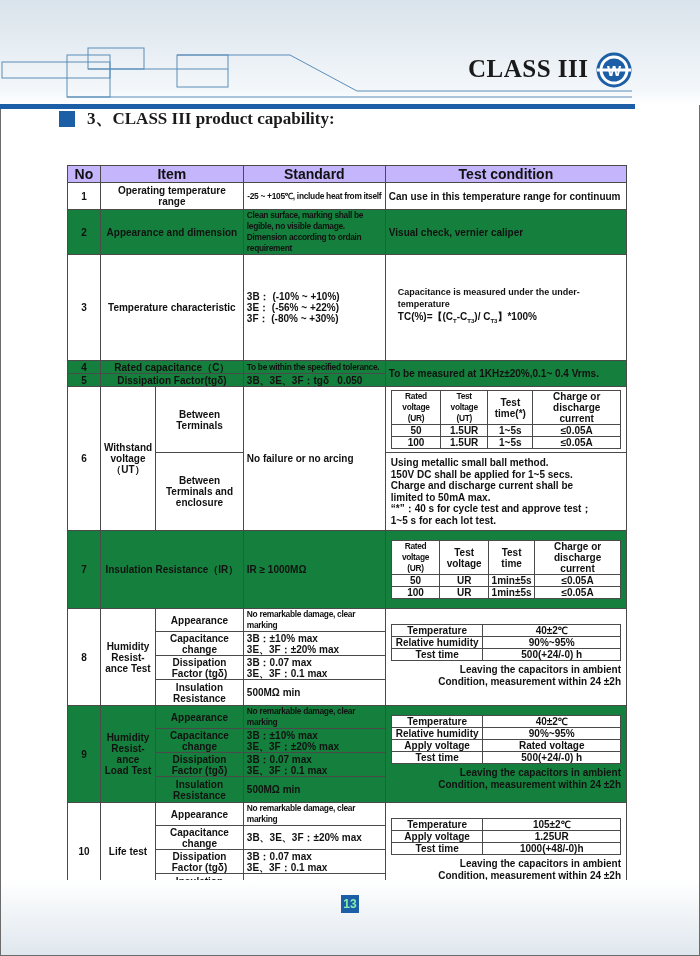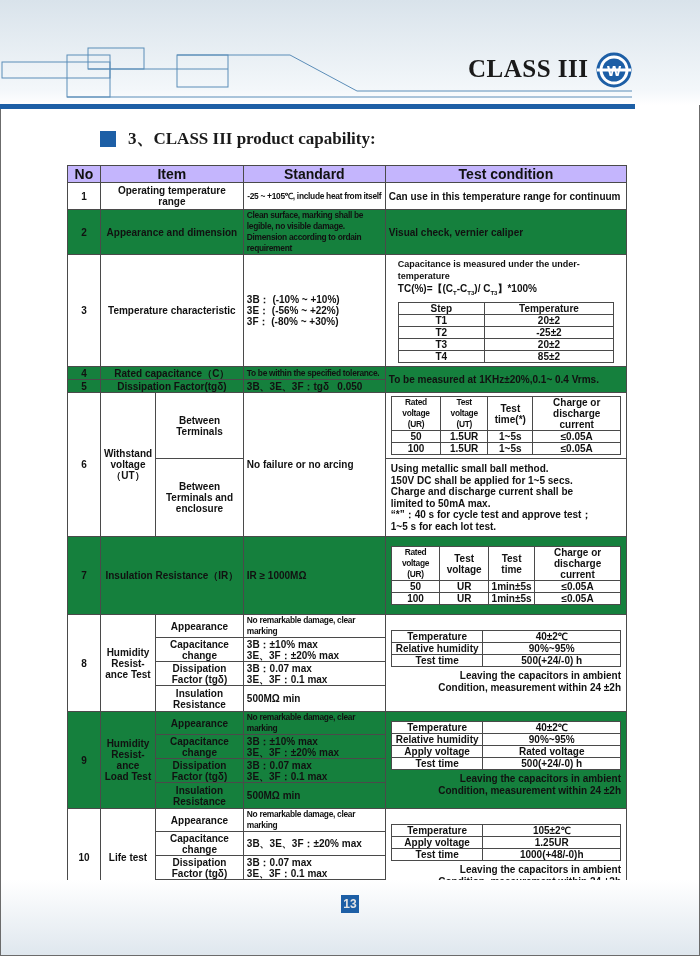--- a/index.html
+++ b/index.html
@@ -3,34 +3,34 @@
 <meta charset="utf-8">
 <style>
   html,body{margin:0;padding:0;}
   body{width:700px;height:956px;position:relative;overflow:hidden;background:#fff;font-family:"Liberation Sans",sans-serif;color:#111;}
   .page-frame{position:absolute;left:0;top:0;width:698px;height:954px;border:1px solid #6b6b6b;background:#fff;}
   .header-bg{position:absolute;left:0;top:0;width:700px;height:105px;background:linear-gradient(#d9e3eb,#f3f7fa 85%,#fff);}
   .header-svg{position:absolute;left:0;top:0;}
   .brand{position:absolute;left:468px;top:55px;font-family:"Liberation Serif",serif;font-weight:bold;font-size:25px;color:#1a1a1a;letter-spacing:0.5px;}
   .logo{position:absolute;left:596px;top:52px;width:36px;height:36px;}
   .blue-rule{position:absolute;left:0;top:104px;width:635px;height:5px;background:#1d5fa6;}
-  .section{position:absolute;left:59px;top:127px;display:flex;align-items:center;margin-left:41px;}
+  .section{position:absolute;left:59px;top:107px;display:flex;align-items:center;}
   .section .sq{width:16px;height:16px;background:#1d5fa6;margin-right:12px;}
   .section .title{font-family:"Liberation Serif",serif;font-weight:bold;font-size:17px;color:#1a1a1a;}
   table.main{position:absolute;left:67px;top:165px;width:560px;border-collapse:collapse;font-size:10px;font-weight:bold;}
   table.main td, table.main th{border:1px solid #4a4a4a;padding:0 3px;text-align:center;vertical-align:middle;line-height:11px;}
   table.main th{background:#c4b5fd;font-size:14px;height:16px;line-height:15px;}
   .blue td{background:#15803d;}
   .left{text-align:left !important;}
   .tiny{font-size:8.4px;font-weight:bold;letter-spacing:-0.3px;line-height:10px;}
   table.inner{border-collapse:collapse;width:100%;font-size:10px;}
   table.inner td{border:1px solid #4a4a4a;padding:0 2px;text-align:center;line-height:11px;background:#fff;}
   .blue table.inner td{background:#fff;}
   .cond-note{text-align:right;margin:3px 0 2px 0;line-height:12px;}
-  .pnum{position:absolute;left:341px;top:895px;width:18px;height:18px;background:#1d5fa6;color:#e5e5e5;font-size:12px;font-weight:bold;text-align:center;line-height:18px;}
+  .pnum{position:absolute;left:341px;top:895px;width:18px;height:18px;background:#1d5fa6;color:#86efac;font-size:12px;font-weight:bold;text-align:center;line-height:18px;}
   .footer-bg{position:absolute;left:1px;top:880px;width:698px;height:75px;background:linear-gradient(#fff,#dfe7ee);}
   sub{font-size:6px;}
 </style>
 </head>
 <body>
 
 <div class="page-frame"></div>
 <div class="header-bg"></div>
 <svg class="header-svg" width="700" height="110">
   <g fill="none" stroke="#5b8db8" stroke-width="1">
@@ -91,44 +91,20 @@
     <td>3</td>
     <td colspan="2">Temperature characteristic</td>
     <td class="left">
       <div>3B： (-10% ~ +10%)</div>
       <div>3E： (-56% ~ +22%)</div>
       <div>3F： (-80% ~ +30%)</div>
     </td>
     <td class="left" style="padding:3px 12px">
       <div style="font-size:9px;line-height:12px">Capacitance is measured under the under-temperature</div>
       <div style="line-height:13px;margin-bottom:2px"><span>TC(%)=【(C</span><sub>T</sub><span>-C</span><sub>T3</sub><span>)/ C</span><sub>T3</sub><span>】*100%</span></div>
-      <table class="inner">
-        <tbody>
-              <tr>
-                <td style="width:40%">Step</td>
-                <td>Temperature</td>
-              </tr>
-        <tr>
-                <td>T1</td>
-                <td>20±2</td>
-              </tr>
-        <tr>
-                <td>T2</td>
-                <td>-25±2</td>
-              </tr>
-        <tr>
-                <td>T3</td>
-                <td>20±2</td>
-              </tr>
-        <tr>
-                <td>T4</td>
-                <td>85±2</td>
-              </tr>
-      </tbody>
-          </table>
     </td>
   </tr>
 
   <tr class="blue" style="height:13px">
     <td>4</td>
     <td colspan="2">Rated capacitance（C）</td>
     <td class="tiny left">To be within the specified tolerance.</td>
     <td class="left" rowspan="2">To be measured at 1KHz±20%,0.1~ 0.4 Vrms.</td>
   </tr>
   <tr class="blue" style="height:13px">

